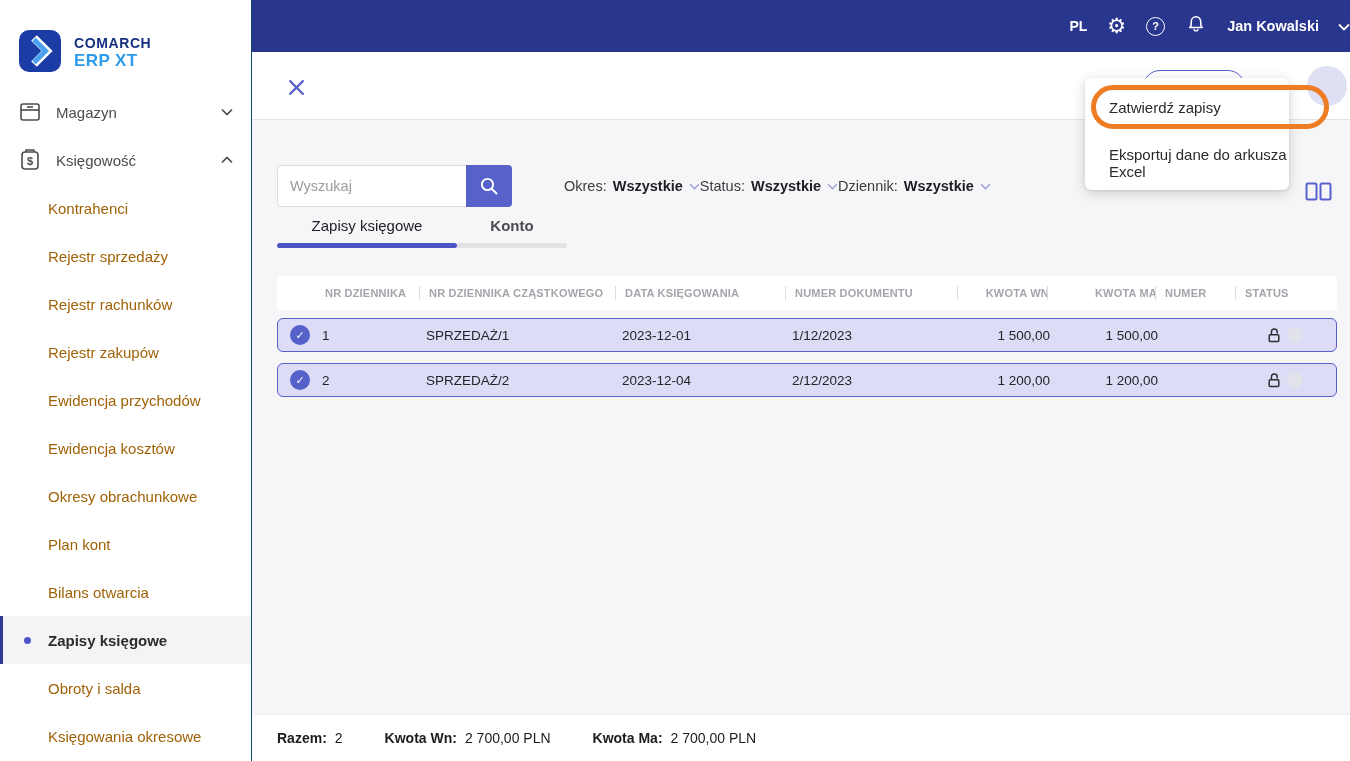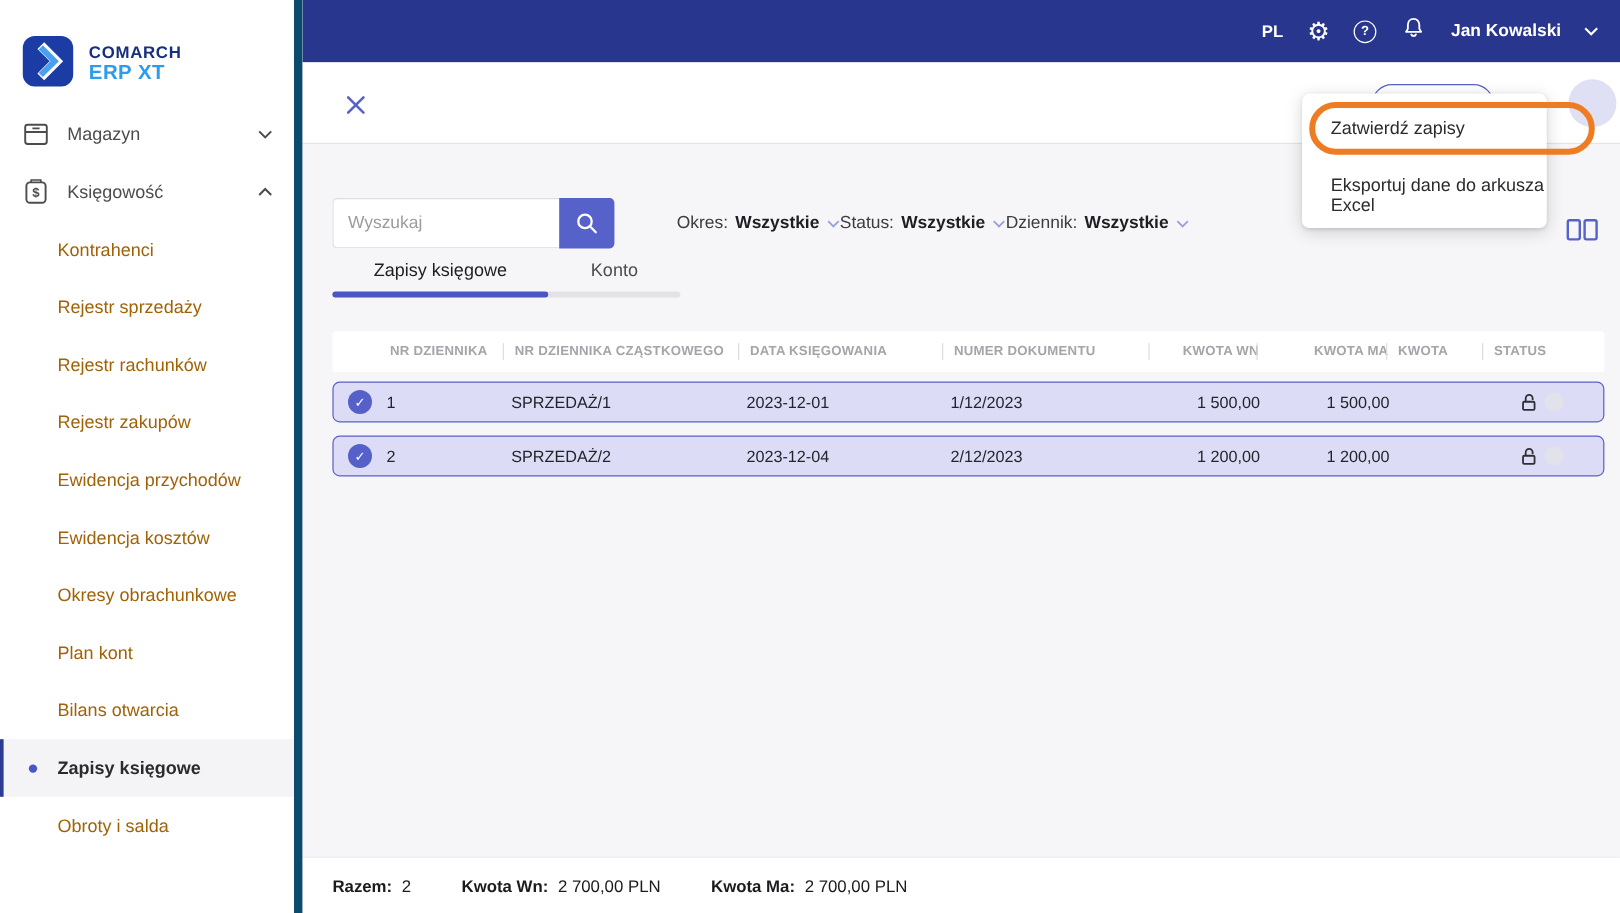--- a/index.html
+++ b/index.html
@@ -1,39 +1,39 @@
 <!DOCTYPE html>
 <html><head>
 <meta charset="utf-8">
 <style>
   * { margin:0; padding:0; box-sizing:border-box; }
   html,body { width:1350px; height:761px; overflow:hidden; background:#fff;
     font-family:"Liberation Sans","DejaVu Sans",sans-serif; }
 
   
   .sidebar { position:absolute; left:0; top:0; width:252px; height:761px; background:#fff;
-    border-right:7px solid #0c4a6e; z-index:30; }
+    border-right:1px solid #0c4a6e; z-index:30; }
   .logo { display:flex; align-items:center; gap:12px; padding:18px 0 0 18px; height:88px; }
   .logo-text { display:flex; flex-direction:column; line-height:1.15; }
   .logo-line1 { color:#16307f; font-weight:bold; font-size:14px; letter-spacing:.6px; }
   .logo-line2 { color:#2e9bec; font-weight:bold; font-size:17px; letter-spacing:.4px; }
   .nav-item { height:48px; display:flex; align-items:center; padding:0 18px 0 18px;
     font-size:15px; color:#4c4c4c; cursor:pointer;justify-content:flex-end; }
   .nav-item .nicon { width:24px; margin-right:14px; display:flex; justify-content:center; }
   .nav-item .chev { margin-left:auto; display:flex; }
   .sub-item { height:48px; display:flex; align-items:center; padding-left:48px;
     font-size:15px; color:#a16207; cursor:pointer; position:relative; }
   .sub-item.active { background:#f4f4f6; border-left:3px solid #2e3b96; padding-left:45px;
     font-weight:bold; color:#2b2b2b; }
   .bullet { position:absolute; left:21px; top:21px; width:7px; height:7px; border-radius:50%;
     background:#4d55c5; }
 
   
   .topbar { position:absolute; left:252px; top:0; width:1098px; height:52px; background:#29368e;
-    display:flex; align-items:center; justify-content:flex-end; gap:20px; padding-right:18px; }
+    display:flex; align-items:center; justify-content:flex-end; gap:20px; padding-right:0; }
   .topbar .lang { color:#fff; font-weight:bold; font-size:14px; cursor:pointer; }
   .icon-btn { display:flex; align-items:center; justify-content:center; cursor:pointer; }
   .gear-glyph { font-family:"DejaVu Sans",sans-serif; color:#fff; font-size:21px; line-height:1; }
   .help-circle { width:19px; height:19px; border:1.7px solid #fff; border-radius:50%;
     color:#fff; font-size:11px; font-weight:bold; display:flex; align-items:center; justify-content:center; }
   .user { display:flex; align-items:center; gap:19px; cursor:pointer; }
   .user-name { color:#fff; font-weight:bold; font-size:14.5px; }
 
   
   .pageheader { position:absolute; left:252px; top:52px; width:1098px; height:68px; background:#fff;
@@ -54,21 +54,21 @@
   .search-btn { width:46px; height:42px; background:#5661c9; border:none; border-radius:0 4px 4px 0;
     display:flex; align-items:center; justify-content:center; cursor:pointer; }
   .filters { position:absolute; left:312px; top:45px; height:42px; display:flex; align-items:center; }
   .filter { display:flex; align-items:center; gap:6px; font-size:14.5px; color:#3c3c3f; cursor:pointer; }
   .filter b { color:#1d1d22; }
   .columns-icon { position:absolute; left:1053px; top:62px; z-index:1; cursor:pointer; }
 
   .tabs { position:absolute; left:25px; top:97px; display:flex; }
   .tab { text-align:center; padding-bottom:10px; font-size:15px; cursor:pointer; }
   .tab-zapisy { width:180px; color:#1e1e22; }
-  .tab-konto { width:110px; color:#4c4c50; }
+  .tab-konto { width:110px; color:#4c4c50;font-weight:bold; }
   .tab-bar { height:5px; border-radius:3px; margin-top:9px; }
   .tab-zapisy .tab-bar { background:#4c55c5; }
   .tab-konto .tab-bar { background:#e3e3e5; border-radius:0 3px 3px 0; }
 
   
   .table { position:absolute; left:25px; top:156px; width:1060px; }
   .tgrid { display:grid; grid-template-columns:44px 104px 196px 170px 172px 90px 108px 80px 1fr;
     align-items:center; }
   .thead { background:#fff; height:34px; border-radius:3px; margin-bottom:8px; }
   .th { font-size:11px; font-weight:bold; color:#a4a4ab; letter-spacing:.2px; position:relative;
@@ -177,20 +177,23 @@
   <div class="sub-item">
     <span>Bilans otwarcia</span>
     </div>
   <div class="sub-item active">
     <span class="bullet"></span>
     <span>Zapisy księgowe</span>
     </div>
   <div class="sub-item">
     <span>Obroty i salda</span>
     </div>
+  <div class="sub-item">
+    <span>Księgowania okresowe</span>
+    </div>
 </div>
 
 <div class="topbar">
   <span class="lang">PL</span>
   <span class="icon-btn">
     <span class="gear-glyph">⚙</span>
   </span>
   <span class="icon-btn">
     <span class="help-circle">?</span>
   </span>
@@ -279,21 +282,21 @@
 
   <div class="table">
     <div class="tgrid thead">
       <div class="th"></div>
       <div class="th">NR DZIENNIKA</div>
       <div class="th sep">NR DZIENNIKA CZĄSTKOWEGO</div>
       <div class="th sep">DATA KSIĘGOWANIA</div>
       <div class="th sep">NUMER DOKUMENTU</div>
       <div class="th sep num">KWOTA WN</div>
       <div class="th sep num">KWOTA MA</div>
-      <div class="th sep">KWOTA</div>
+      <div class="th sep">NUMER</div>
       <div class="th sep">STATUS</div>
     </div>
 
     <div class="tgrid trow">
       <div class="td check-cell">
         <span class="check-circle">✓</span>
       </div>
       <div class="td">1</div>
       <div class="td">SPRZEDAŻ/1</div>
       <div class="td">2023-12-01</div>

